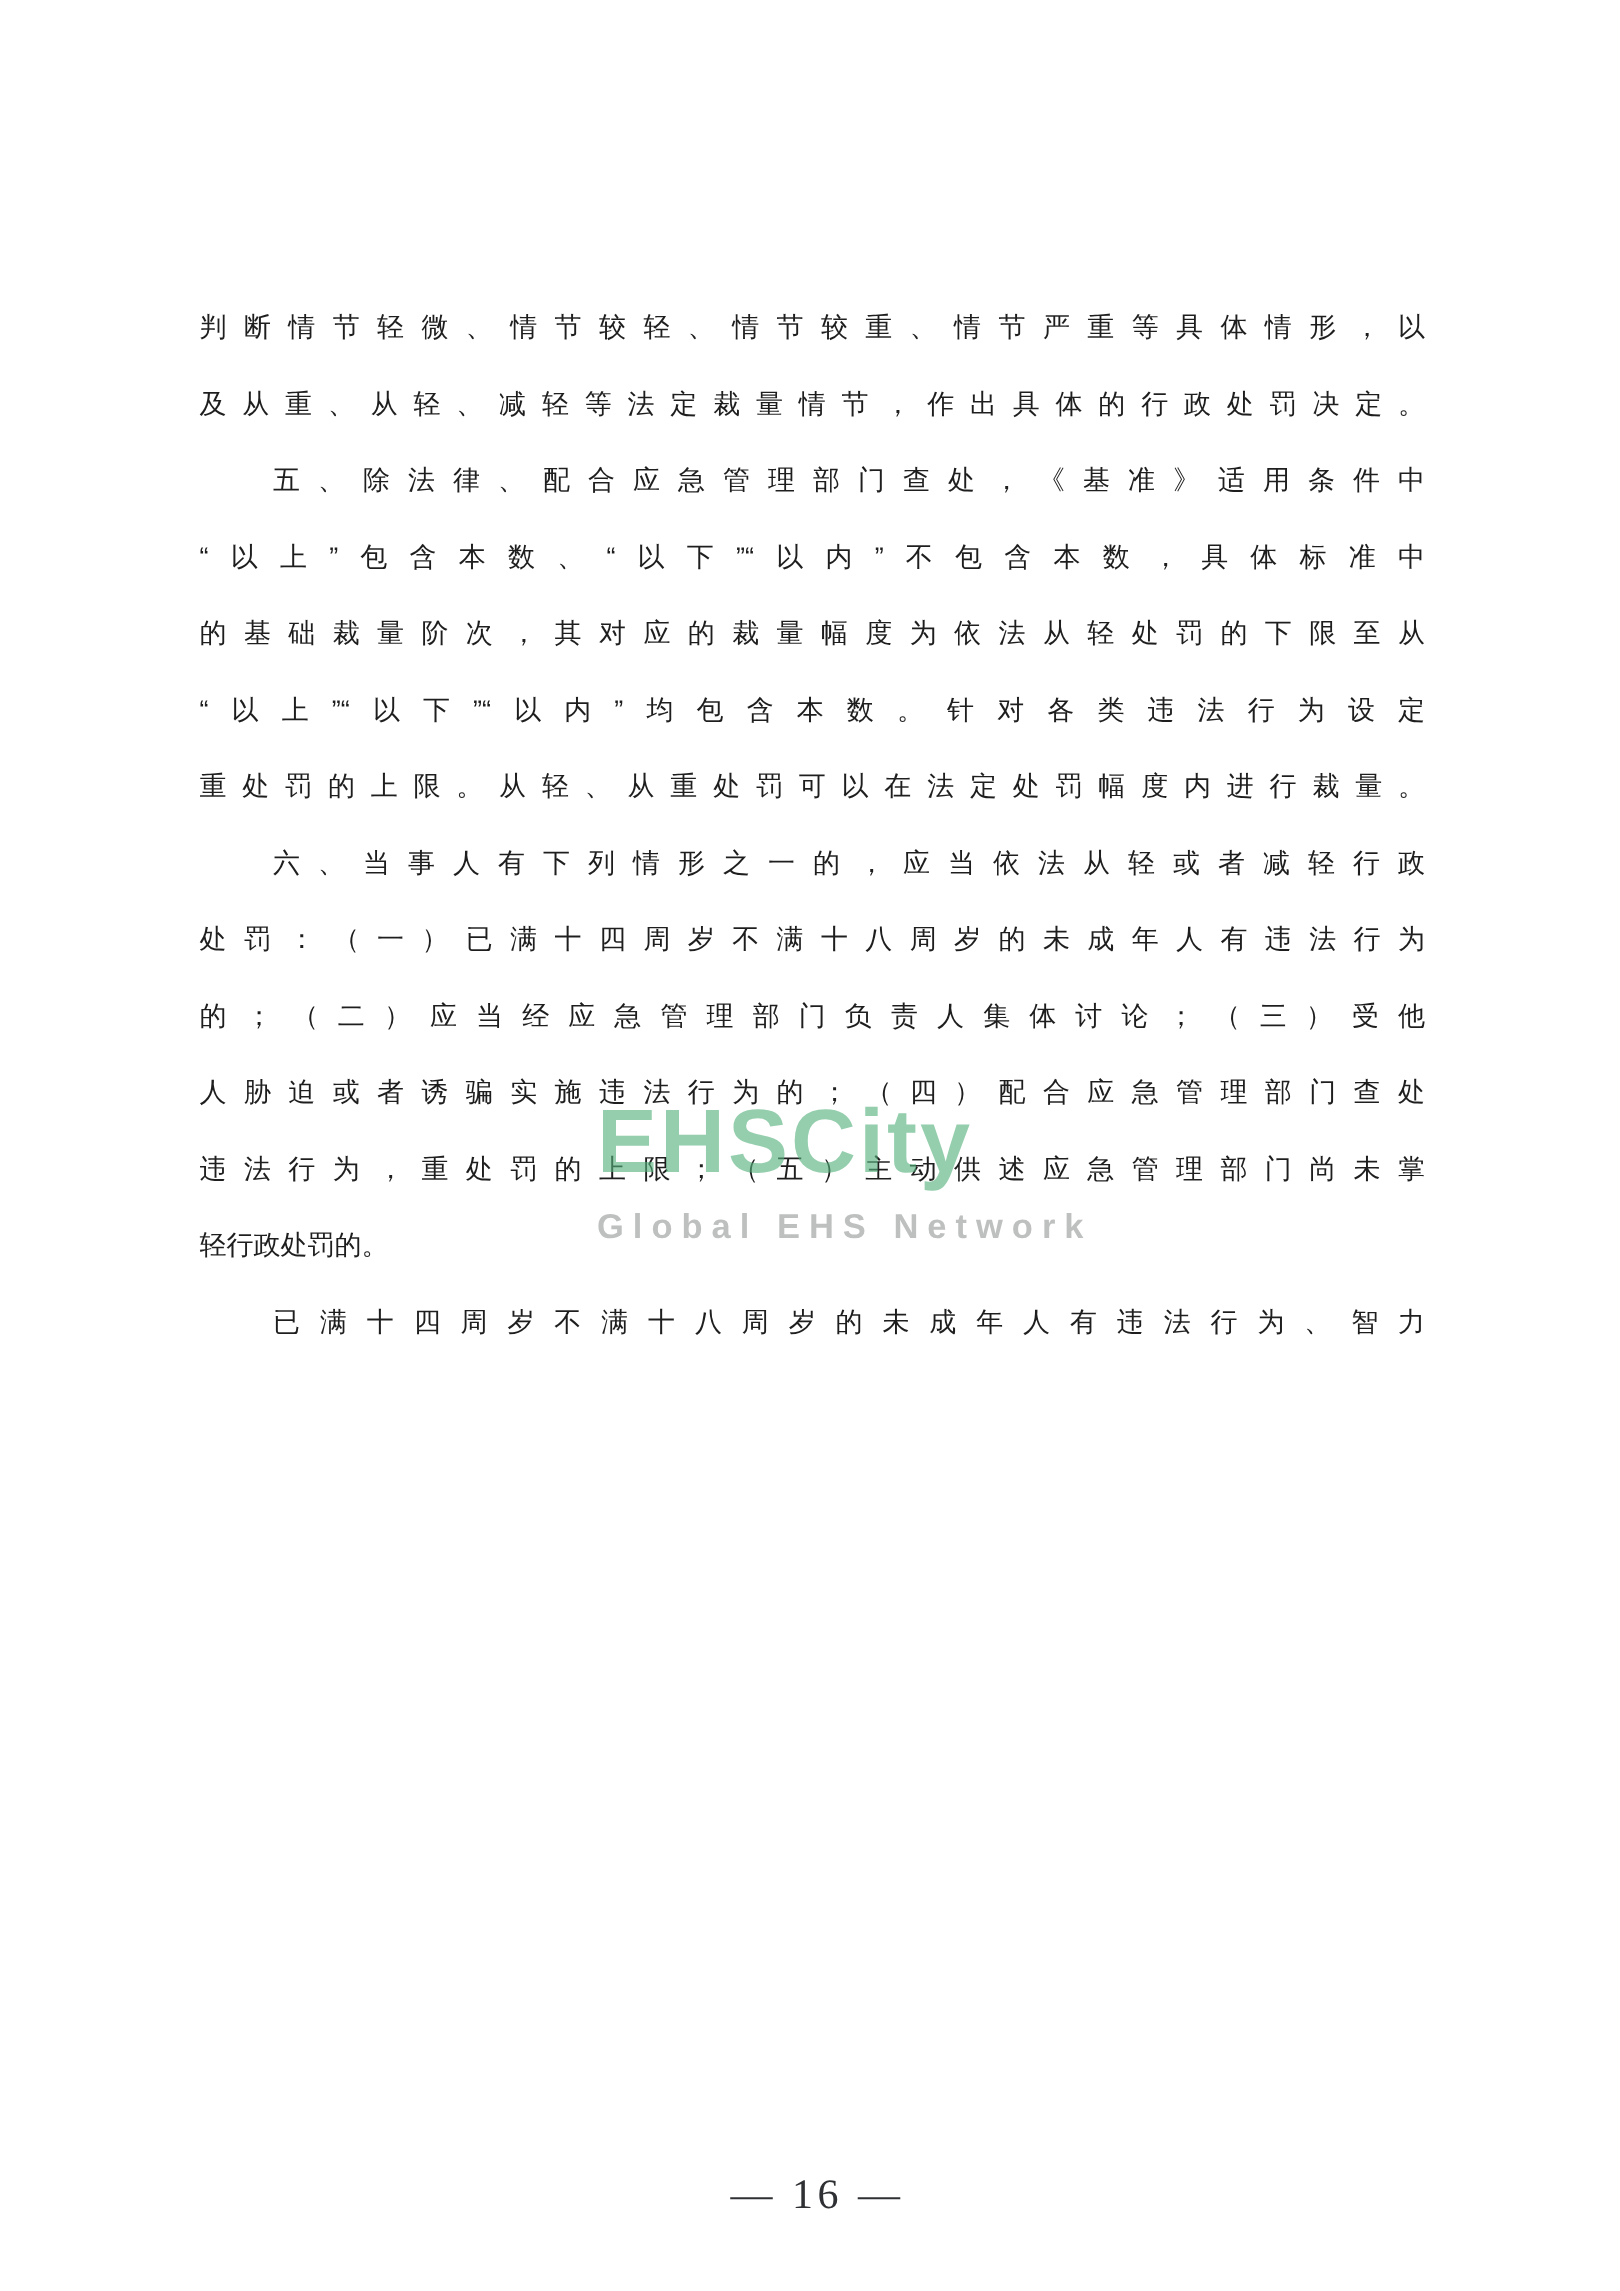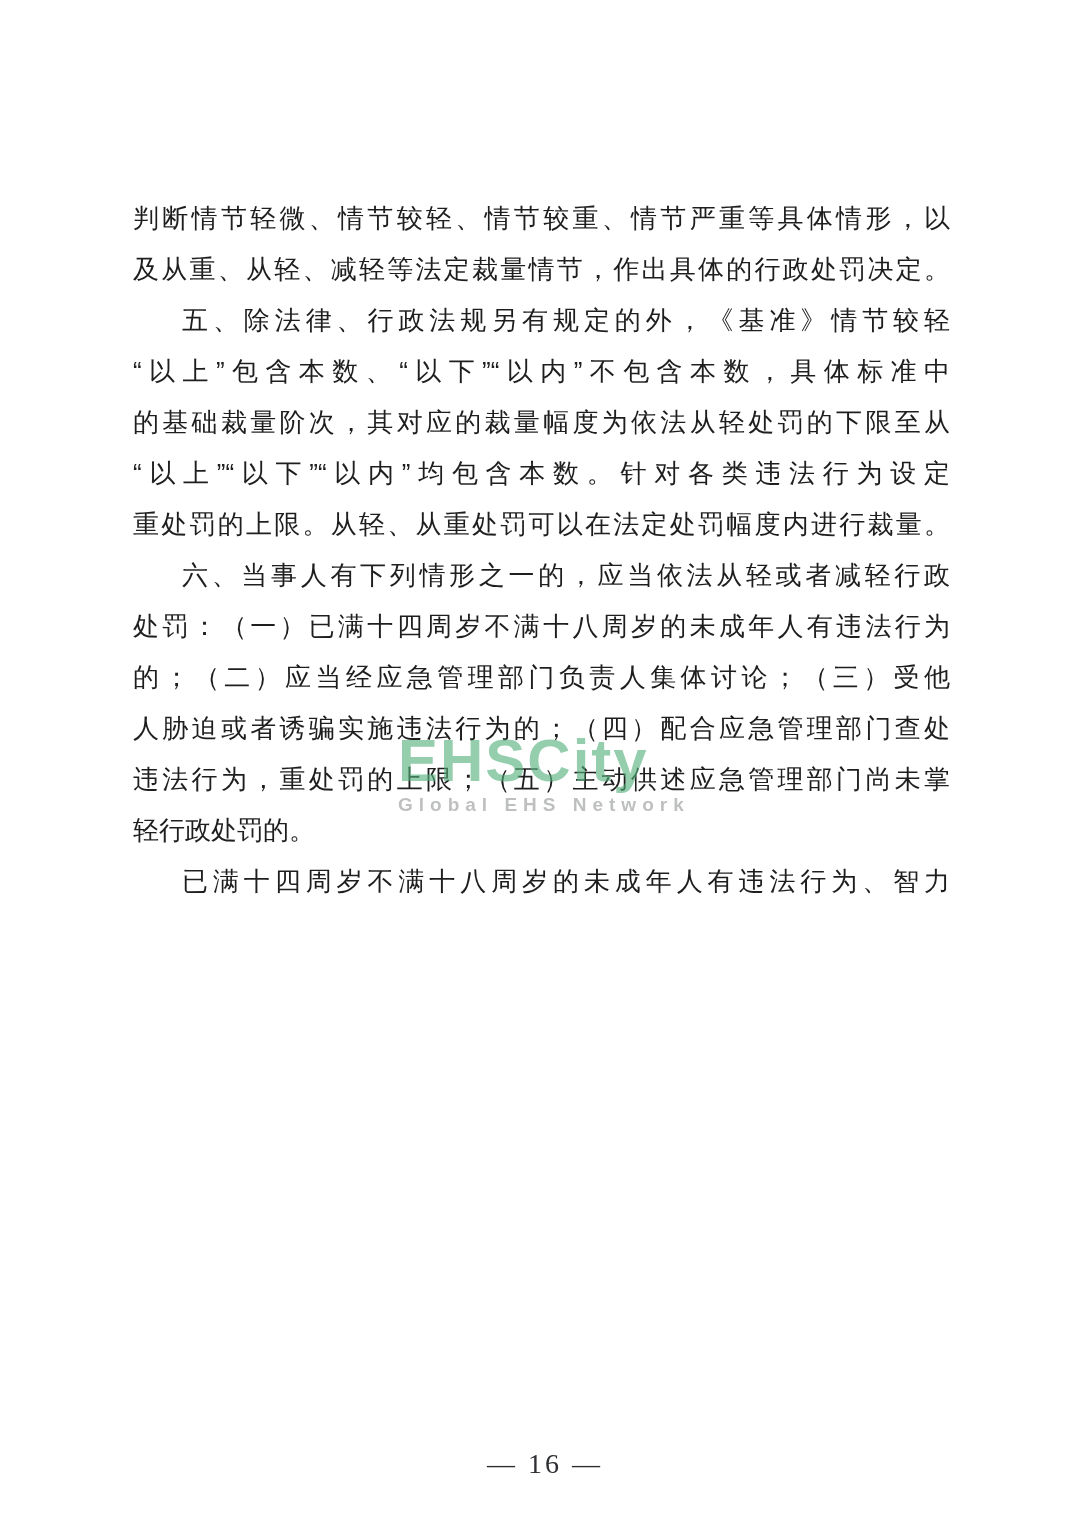--- a/index.html
+++ b/index.html
@@ -17,21 +17,21 @@
       width: 1080px;
       height: 1527px;
       background: #ffffff;
     }
     
     .content {
       position: absolute;
       left: 133px;
       top: 193px;
       width: 817px;
-      font-size: 26px;
+      font-size: 18px;
       color: #1e1e1e;
       z-index: 1;
     }
     .para { margin: 0; }
     .line {
       height: 51px;
       line-height: 51px;
       overflow: hidden;
       text-align: justify;
       text-align-last: justify;
@@ -51,24 +51,24 @@
     .watermark-title {
       font-family: "Liberation Sans", sans-serif;
       font-weight: bold;
       font-size: 60px;
       line-height: 60px;
       letter-spacing: 2px;
       color: rgba(82, 176, 122, 0.62);
       white-space: nowrap;
     }
     .watermark-sub {
-      margin-top: 4px;
+      margin-top: 16px;
       font-family: "Liberation Sans", sans-serif;
       font-weight: bold;
-      font-size: 19px;
+      font-size: 23px;
       line-height: 20px;
       letter-spacing: 6px;
       color: rgba(100, 106, 102, 0.42);
       white-space: nowrap;
     }
     
     .pagenum {
       position: absolute;
       left: 0;
       top: 1448px;
@@ -85,21 +85,21 @@
 <body>
 
 <div class="page">
 
   <div class="content">
       <div class="para">
         <div class="line">判断情节轻微、情节较轻、情节较重、情节严重等具体情形，以</div>
         <div class="line">及从重、从轻、减轻等法定裁量情节，作出具体的行政处罚决定。</div>
       </div>
       <div class="para indent">
-        <div class="line">五、除法律、行政法规另有规定的外，《基准》情节较轻</div>
+        <div class="line">五、除法律、配合应急管理部门查处，《基准》适用条件中</div>
         <div class="line">“以上”包含本数、“以下”“以内”不包含本数，具体标准中</div>
         <div class="line">的基础裁量阶次，其对应的裁量幅度为依法从轻处罚的下限至从</div>
         <div class="line">“以上”“以下”“以内”均包含本数。针对各类违法行为设定</div>
         <div class="line">重处罚的上限。从轻、从重处罚可以在法定处罚幅度内进行裁量。</div>
       </div>
       <div class="para indent">
         <div class="line">六、当事人有下列情形之一的，应当依法从轻或者减轻行政</div>
         <div class="line">处罚：（一）已满十四周岁不满十八周岁的未成年人有违法行为</div>
         <div class="line">的；（二）应当经应急管理部门负责人集体讨论；（三）受他</div>
         <div class="line">人胁迫或者诱骗实施违法行为的；（四）配合应急管理部门查处</div>

